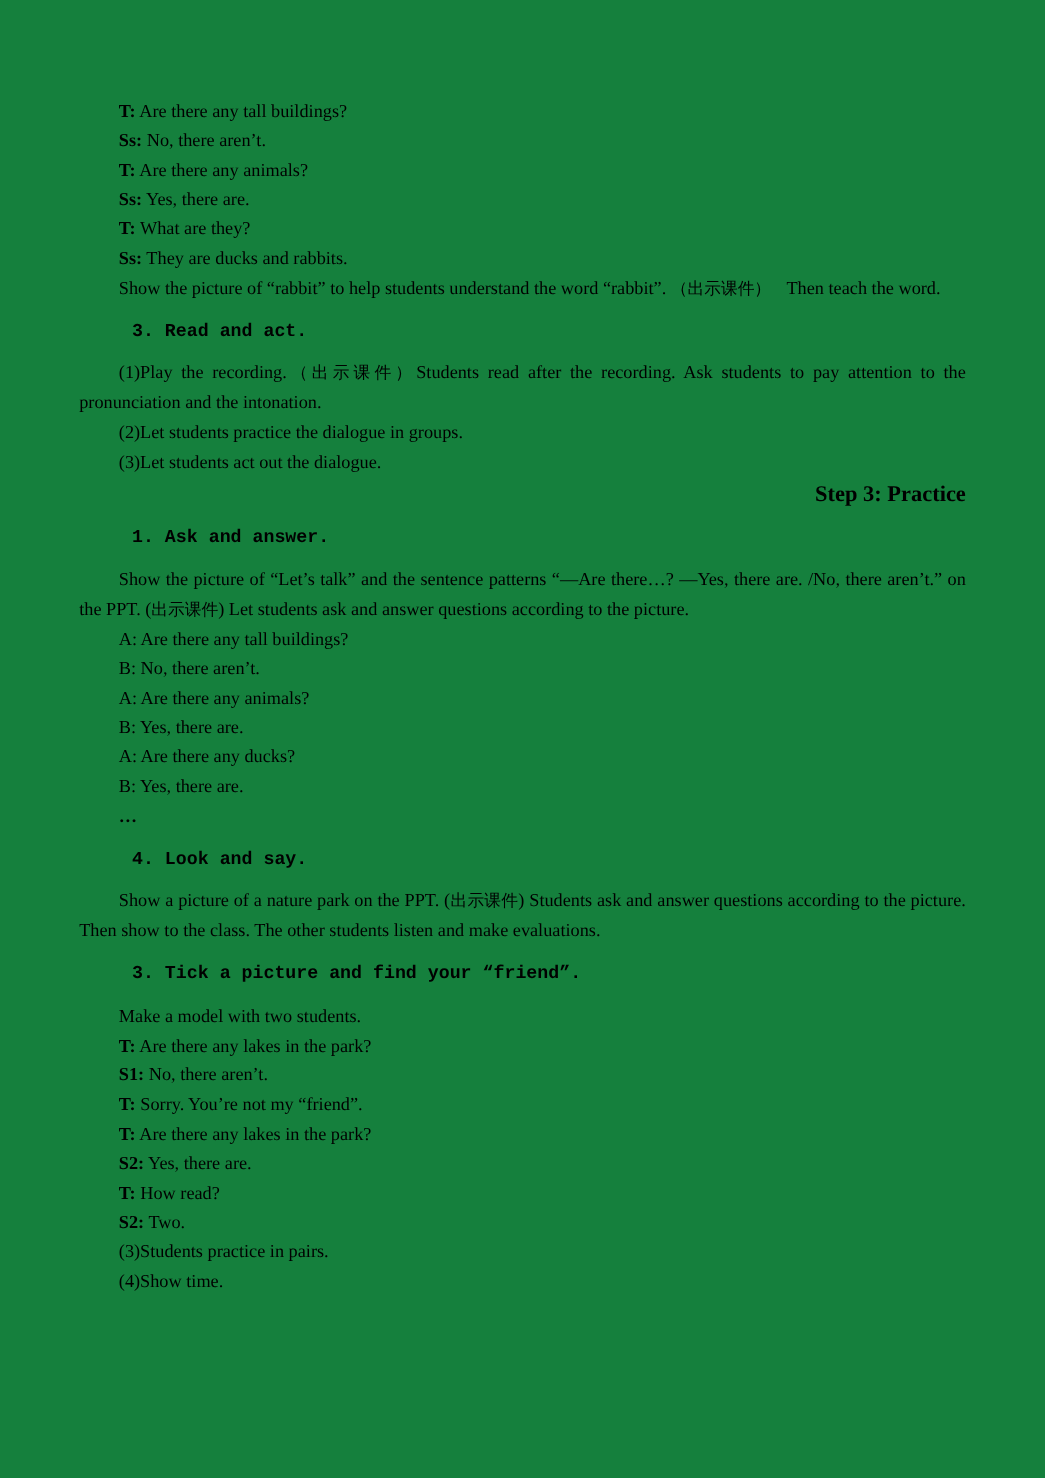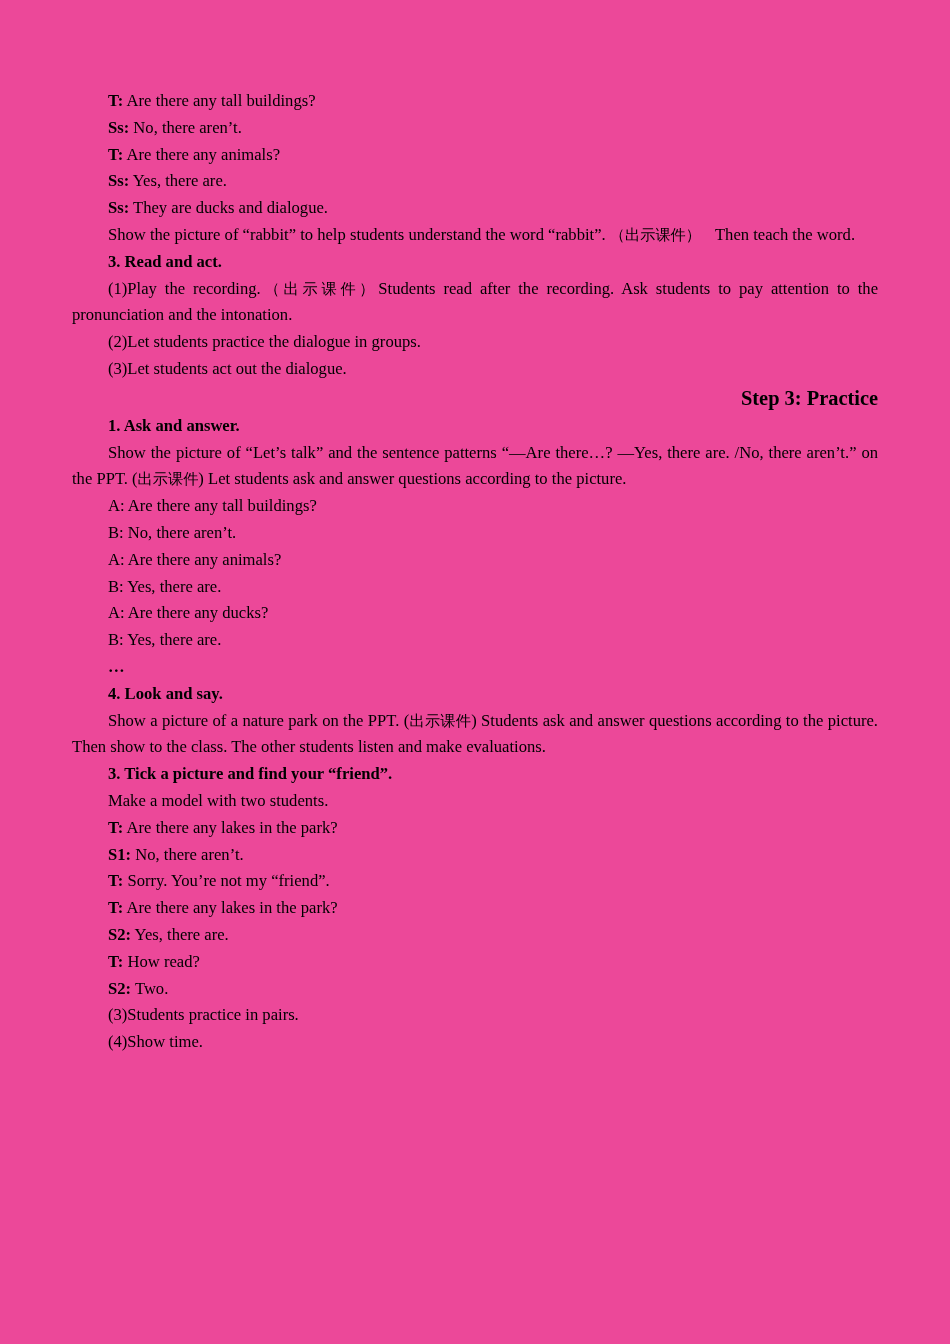--- a/index.html
+++ b/index.html
@@ -16,21 +16,21 @@
     font-family: "Liberation Serif", "DejaVu Serif", serif;
     color: #000000;
     -webkit-font-smoothing: antialiased;
   }
   #page {
     position: absolute;
     left: 0;
     top: 0;
     width: 950px;
     height: 1344px;
-    background: #ec4899;
+    background: #15803d;
     box-sizing: border-box;
     padding: 88px 72px 0 72px;
   }
   #content {
     width: 806px;
     font-size: 16.6px;
     line-height: 26.8px;
     text-align: justify;
     text-justify: inter-word;
   }
@@ -45,26 +45,27 @@
   
   .para {
     margin: 0;
     padding: 0;
     text-indent: 36px;
     text-align: justify;
     text-justify: inter-word;
   }
   
   .subhead {
-    margin: 0;
+    margin: 12px;
     padding: 0;
     text-indent: 36px;
     font-weight: bold;
     text-align: left;
     white-space: nowrap;
+    font-family: Liberation Mono, monospace;
   }
   
   .stephead {
     margin: 0;
     padding: 0;
     text-indent: 0;
     font-weight: bold;
     font-size: 20.4px;
     line-height: 30px;
     text-align: right;
@@ -89,21 +90,22 @@
 </head>
 <body>
 
 <div id="page">
   <div id="content">
 
     <p class="line"><span class="spk">T:</span><span> Are there any tall buildings?</span></p>
     <p class="line"><span class="spk">Ss:</span><span> No, there aren’t.</span></p>
     <p class="line"><span class="spk">T:</span><span> Are there any animals?</span></p>
     <p class="line"><span class="spk">Ss:</span><span> Yes, there are.</span></p>
-    <p class="line"><span class="spk">Ss:</span><span> They are ducks and dialogue.</span></p>
+    <p class="line"><span class="spk">T:</span><span> What are they?</span></p>
+    <p class="line"><span class="spk">Ss:</span><span> They are ducks and rabbits.</span></p>
 
     <p class="para"><span>Show the picture of “rabbit” to help students understand the word “rabbit”.</span>&nbsp;<span class="cn">（出示课件）</span><span class="gap"></span><span>Then teach the word.</span></p>
 
     <p class="subhead">3. Read and act.</p>
     <p class="para"><span>(1)Play the recording.</span><span class="cn">（出示课件）</span><span>Students read after the recording.  Ask students to pay attention to the pronunciation and the intonation.</span></p>
     <p class="line">(2)Let students practice the dialogue in groups.</p>
     <p class="line">(3)Let students act out the dialogue.</p>
 
     <p class="stephead">Step 3: Practice</p>
 

